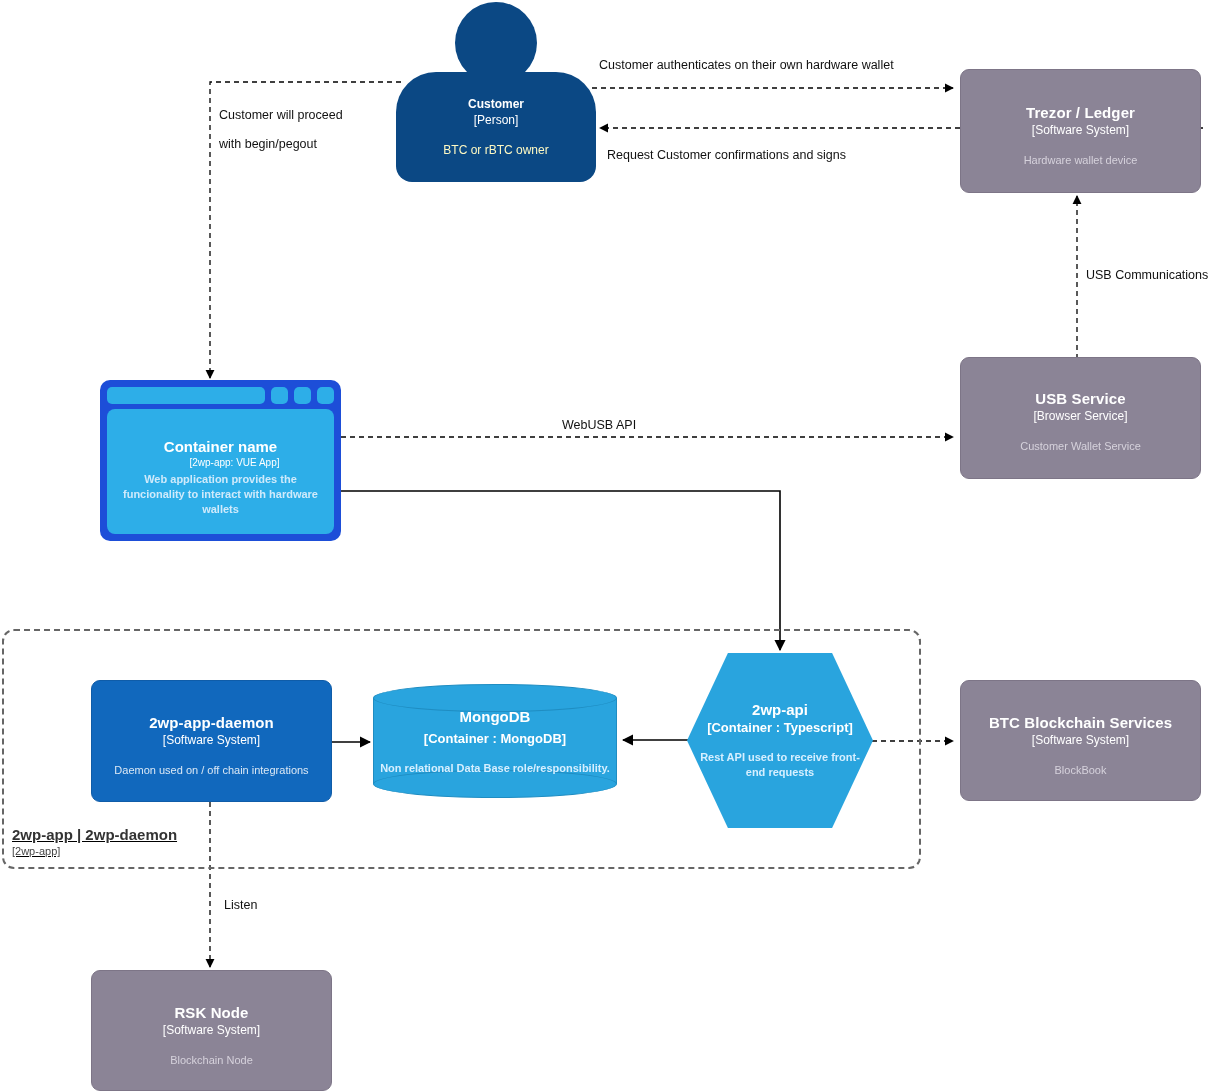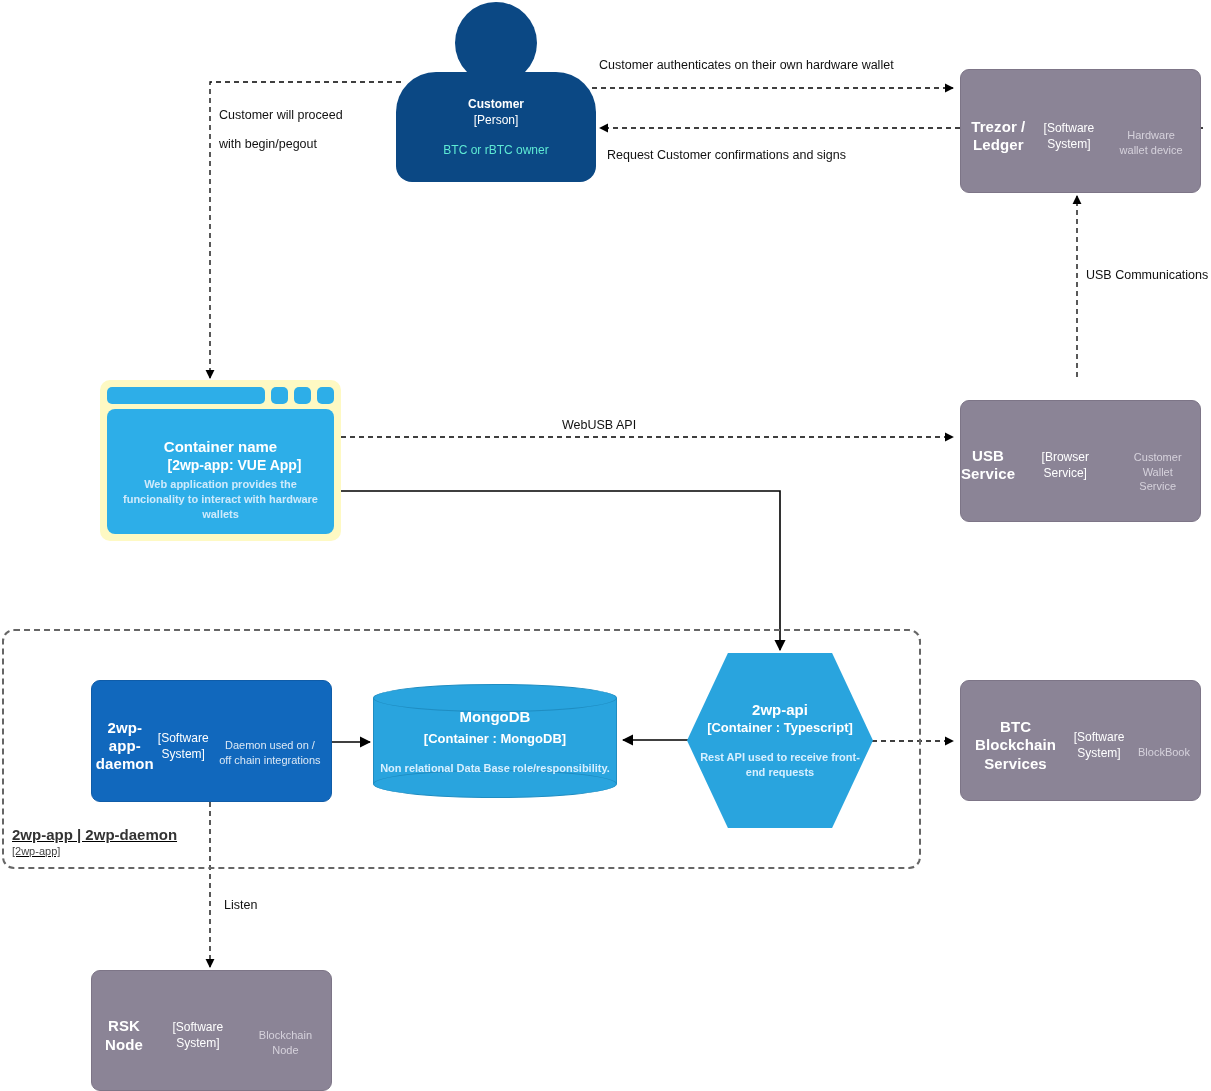--- a/index.html
+++ b/index.html
@@ -23,21 +23,21 @@
     position: absolute;
     left: 0; top: 0;
     width: 1211px;
     height: 1091px;
     pointer-events: none;
   }
   .node {
     position: absolute;
     box-sizing: border-box;
     display: flex;
-    flex-direction: row;
+    flex-direction: column;
     align-items: center;
     justify-content: center;
     text-align: center;
   }
   .node .ttl {
     font-weight: bold;
     font-size: 15px;
     line-height: 1.22;
     letter-spacing: 0.1px;
   }
@@ -63,41 +63,41 @@
     position: absolute;
     background: #0B4884;
     border-radius: 40px 40px 16px 16px;
     color: #fff;
     display: flex; flex-direction: column;
     align-items: center; justify-content: center;
     text-align: center;
   }
   .person-body .ttl { font-weight: bold; font-size: 12px; }
   .person-body .sub { font-size: 12px; margin-top: 2px; }
-  .person-body .desc { font-size: 12px; margin-top: 16px; color: #5eead4; }
+  .person-body .desc { font-size: 12px; margin-top: 16px; color: #fef9c3; }
   
   .sys {
     background: #8B8496;
     border: 1px solid #7d7587;
     border-radius: 9px;
     color: #ffffff;
   }
   .sys .desc { color: #d6d2dc; }
   
   .sysblue {
     background: #1168BD;
     border: 1px solid #0f5ca8;
     border-radius: 9px;
     color: #ffffff;
   }
   .sysblue .desc { color: #dbe8f5; }
   
   .browser {
     position: absolute;
-    background: #fef9c3;
+    background: #1d4ed8;
     border-radius: 10px;
     padding: 7px;
     box-sizing: border-box;
   }
   .browser .chrome {
     display: flex;
     gap: 6px;
     height: 17px;
     margin-bottom: 5px;
   }
@@ -116,21 +116,21 @@
     border-radius: 8px;
     height: calc(100% - 22px);
     color: #ffffff;
     display: flex; flex-direction: column;
     align-items: center; justify-content: flex-start;
     padding-top: 29px;
     box-sizing: border-box;
     text-align: center;
   }
   .browser .screen .ttl { font-weight: bold; font-size: 15px; }
-  .browser .screen .sub { font-weight: bold; font-size: 14px; margin-top: 2px; margin-left: 28px; }
+  .browser .screen .sub { font-weight: normal; font-size: 10px; margin-top: 2px; margin-left: 28px; }
   .browser .screen .desc {
     font-weight: bold; font-size: 11px; margin-top: 4px;
     color: #cfeafb; padding: 0 7px; line-height: 1.35;
   }
   
   .db {
     position: absolute;
   }
   .db .cyl-body {
     position: absolute;
@@ -283,21 +283,21 @@
       <div class="desc">BTC or rBTC owner</div>
     </div>
   </div>
 
   <div class="node sys" style="left:960px; top:69px; width:241px; height:124px; padding-top:10px;">
     <div class="ttl">Trezor / Ledger</div>
     <div class="sub">[Software System]</div>
     <div class="desc">Hardware wallet device</div>
   </div>
 
-  <div class="node sys" style="left:960px; top:400px; width:241px; height:122px; padding-top:8px;gap:25px;">
+  <div class="node sys" style="left:960px; top:357px; width:241px; height:122px; padding-top:8px;">
     <div class="ttl">USB Service</div>
     <div class="sub">[Browser Service]</div>
     <div class="desc">Customer Wallet Service</div>
   </div>
 
   <div class="browser" style="left:100px; top:380px; width:241px; height:161px;">
     <div class="chrome">
       <div class="urlbar"></div>
       <div class="dot"></div>
       <div class="dot"></div>

